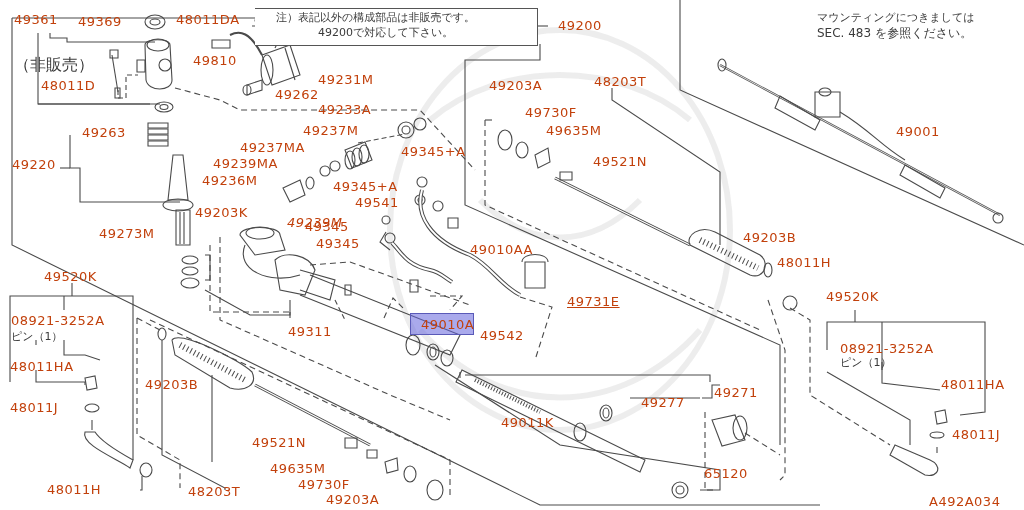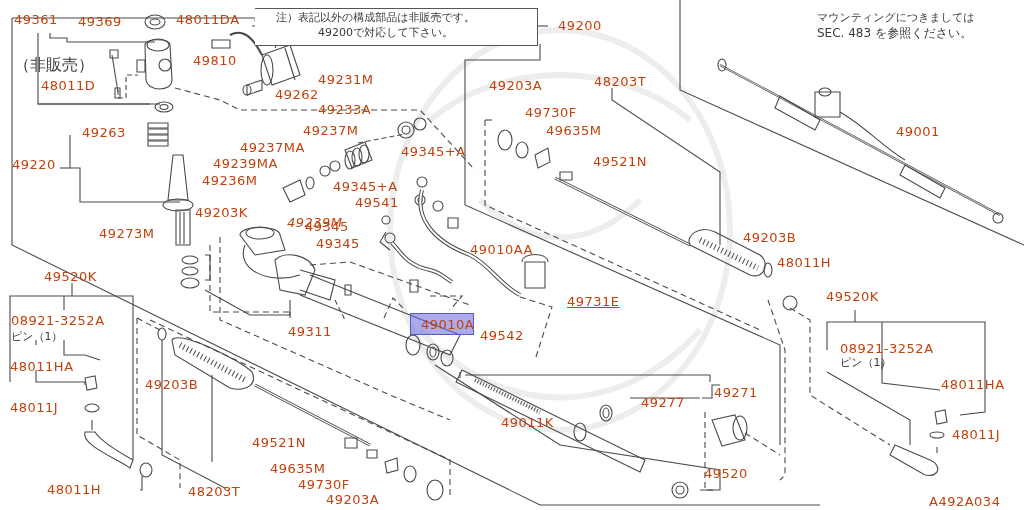--- a/index.html
+++ b/index.html
@@ -296,20 +296,20 @@
 <div class="lbl" style="left:47px;top:483px;">48011H</div>
 <div class="lbl" style="left:145px;top:378px;">49203B</div>
 <div class="lbl" style="left:252px;top:436px;">49521N</div>
 <div class="lbl" style="left:270px;top:462px;">49635M</div>
 <div class="lbl" style="left:298px;top:478px;">49730F</div>
 <div class="lbl" style="left:326px;top:493px;">49203A</div>
 <div class="lbl" style="left:188px;top:485px;">48203T</div>
 <div class="lbl" style="left:472px;top:416px;margin-left:29px;">49011K</div>
 <div class="lbl" style="left:641px;top:396px;">49277</div>
 <div class="lbl" style="left:714px;top:386px;">49271</div>
-<div class="lbl" style="left:704px;top:467px;">49520</div>
+<div class="lbl" style="left:704px;top:467px;">65120</div>
 <div class="lbl" style="left:826px;top:290px;">49520K</div>
 <div class="lbl" style="left:840px;top:342px;">08921-3252A</div>
 <div class="jp" style="left:840px;top:356px;">ピン（1）</div>
 <div class="lbl" style="left:941px;top:378px;">48011HA</div>
 <div class="lbl" style="left:952px;top:428px;">48011J</div>
 
 <div class="lbl" style="left:929px;top:495px;">A492A034</div>
 
 </body></html>

